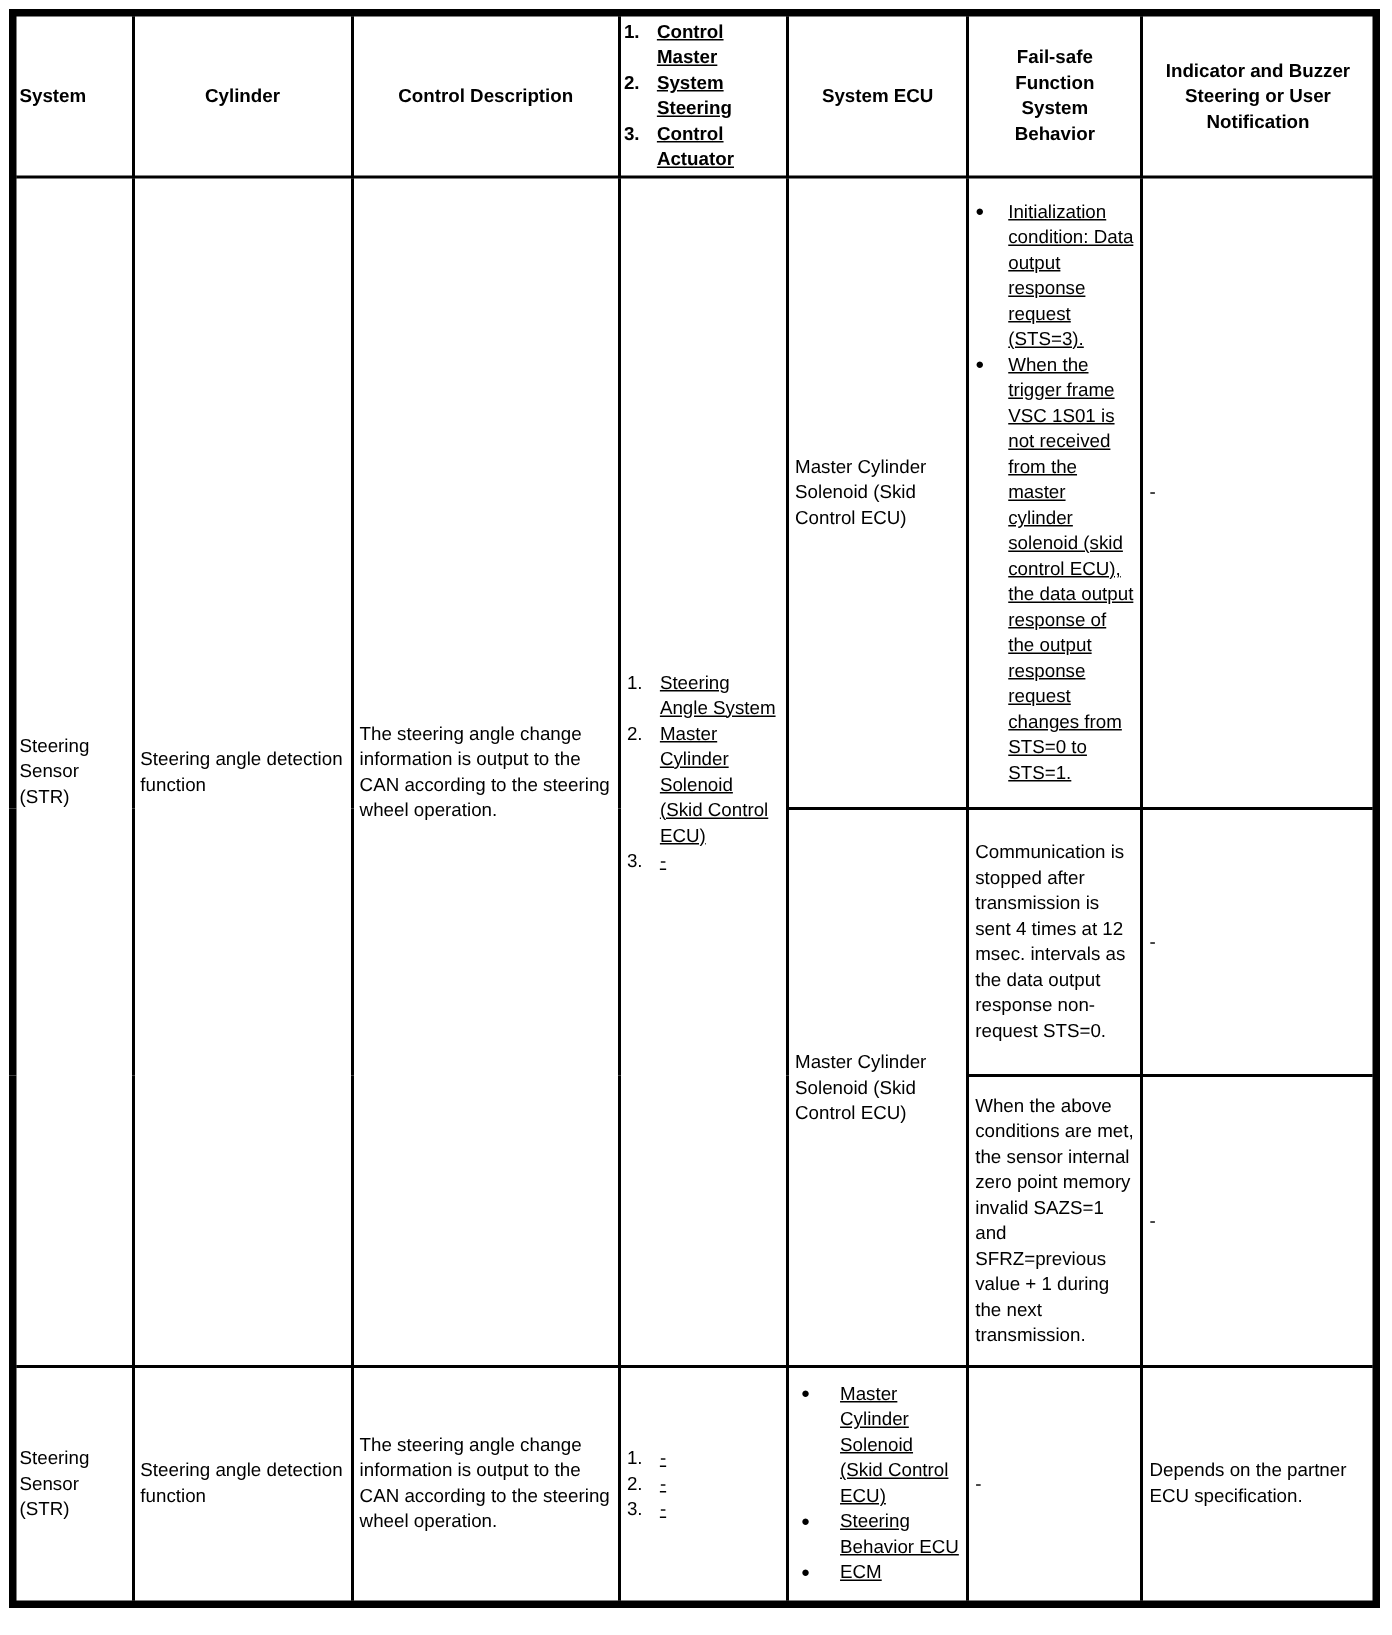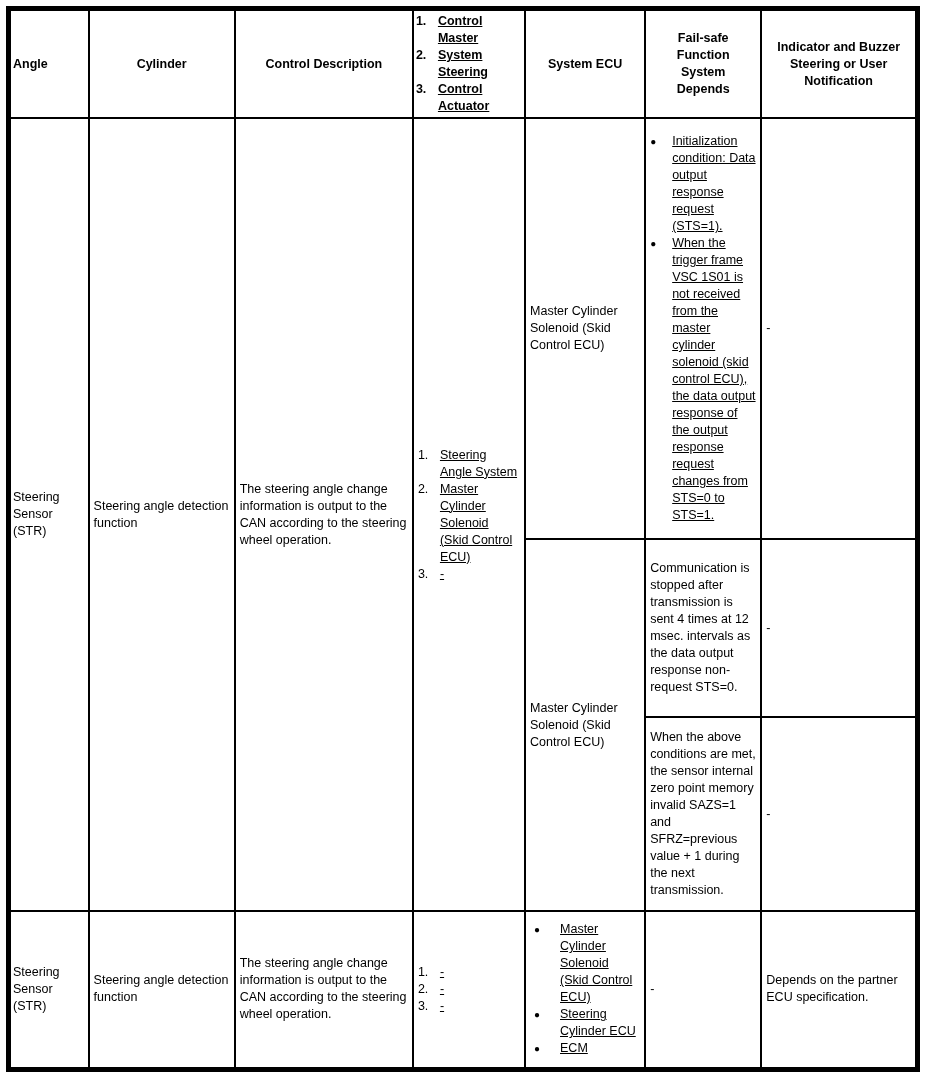--- a/index.html
+++ b/index.html
@@ -46,41 +46,41 @@
       <col style="width:146px">
       <col style="width:178px">
       <col style="width:112px">
       <col style="width:120px">
       <col style="width:116px">
       <col style="width:156px">
     </colgroup>
 
     <tbody>
         <tr class="header-row">
-      <th class="align-left">Angle</th>
+      <th class="align-left">System</th>
       <th>Cylinder</th>
       <th>Control Description</th>
       <th class="align-left list-pad">
         <div class="nlist">
           <div class="li">
             <span class="mk">1.</span>
             <span class="tx">Control Master</span>
           </div>
           <div class="li">
             <span class="mk">2.</span>
             <span class="tx">System Steering</span>
           </div>
           <div class="li">
             <span class="mk">3.</span>
             <span class="tx">Control Actuator</span>
           </div>
         </div>
       </th>
       <th>System ECU</th>
-      <th class="pad-wide">Fail-safe Function System Depends</th>
+      <th class="pad-wide">Fail-safe Function System Behavior</th>
       <th class="pad-wide">Indicator and Buzzer Steering or User Notification</th>
     </tr>
 
     <tr class="row-a">
       <td rowspan="3" class="col-system">Steering Sensor (STR)</td>
       <td rowspan="3">Steering angle detection function</td>
       <td rowspan="3">The steering angle change information is output to the CAN according to the steering wheel operation.</td>
       <td rowspan="3" class="list-pad">
         <div class="nlist">
           <div class="li">
@@ -95,21 +95,21 @@
             <span class="mk">3.</span>
             <span class="tx">-</span>
           </div>
         </div>
       </td>
       <td>Master Cylinder Solenoid (Skid Control ECU)</td>
       <td class="list-pad">
         <div class="blist">
           <div class="li">
             <span class="mk">●</span>
-            <span class="tx">Initialization condition: Data output response request (STS=1).</span>
+            <span class="tx">Initialization condition: Data output response request (STS=3).</span>
           </div>
           <div class="li">
             <span class="mk">●</span>
             <span class="tx">When the trigger frame VSC 1S01 is not received from the master cylinder solenoid (skid control ECU), the data output response of the output response request changes from STS=0 to STS=1.</span>
           </div>
         </div>
       </td>
       <td>-</td>
     </tr>
 
@@ -145,21 +145,21 @@
         </div>
       </td>
       <td>
         <div class="blist blist-ecu">
           <div class="li">
             <span class="mk">●</span>
             <span class="tx">Master Cylinder Solenoid (Skid Control ECU)</span>
           </div>
           <div class="li">
             <span class="mk">●</span>
-            <span class="tx">Steering Cylinder ECU</span>
+            <span class="tx">Steering Behavior ECU</span>
           </div>
           <div class="li">
             <span class="mk">●</span>
             <span class="tx">ECM</span>
           </div>
         </div>
       </td>
       <td class="list-pad">-</td>
       <td>Depends on the partner ECU specification.</td>
     </tr>

